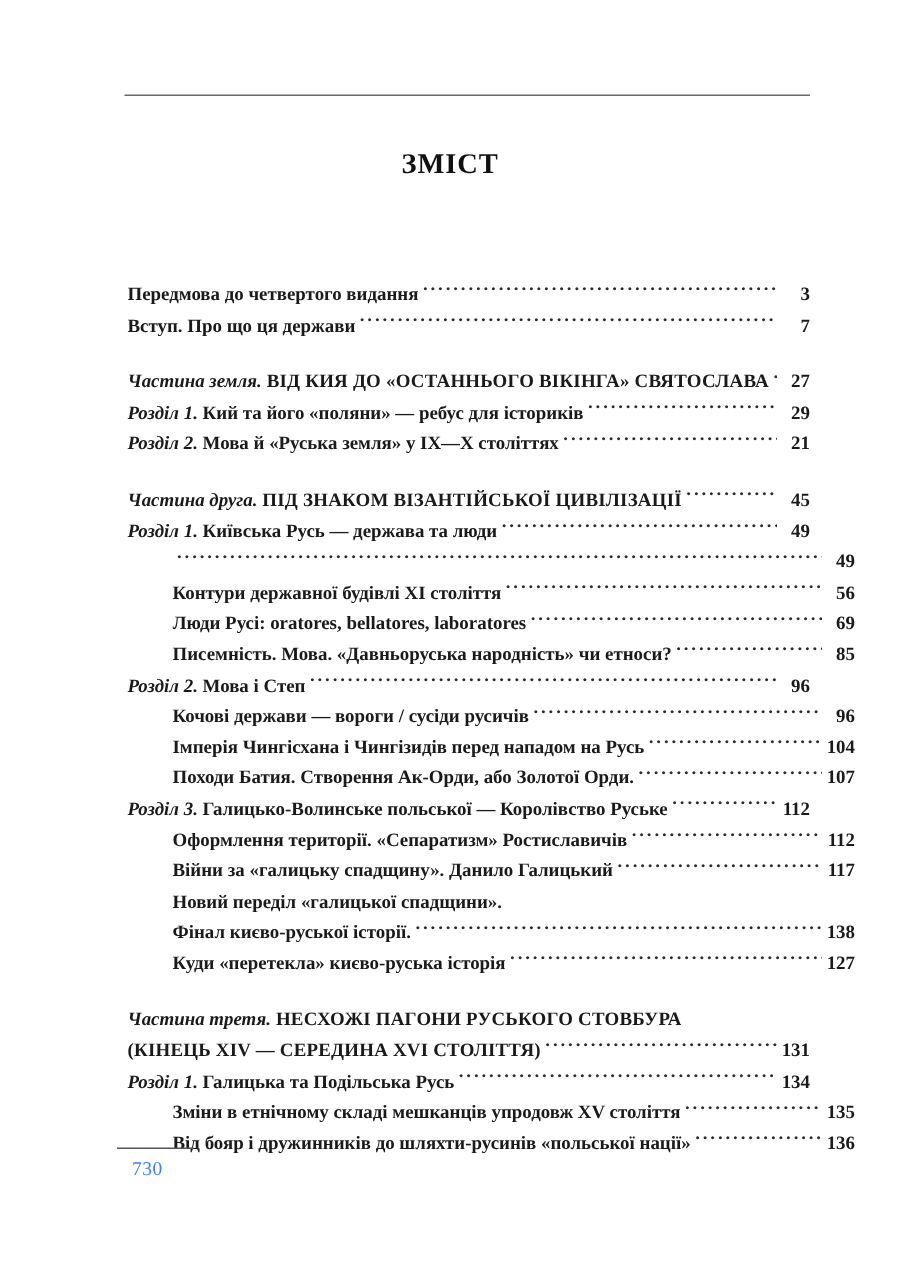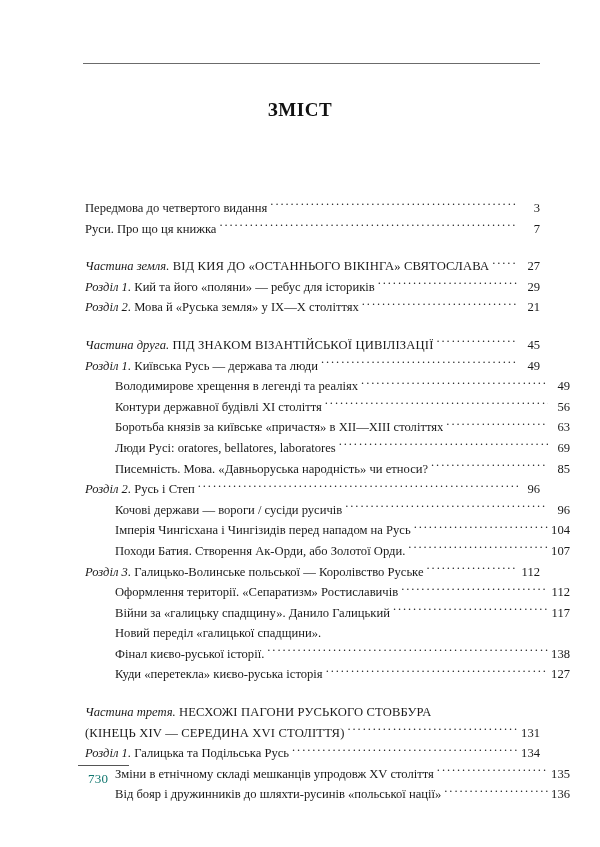--- a/index.html
+++ b/index.html
@@ -40,22 +40,23 @@
     font-size: 19px;
     font-weight: bold;
     letter-spacing: 0.6px;
     color: #111111;
   }
 
   
   .toc {
     position: absolute;
     left: 85px;
-    top: 198px;
+    top: 186px;
     width: 455px;
+    font-weight: bold;
   }
 
   .toc-block { margin: 0; padding: 0; }
 
   .entry {
     display: flex;
     align-items: baseline;
     width: 100%;
     font-size: 12.6px;
     line-height: 20.6px;
@@ -109,42 +110,42 @@
     top: 765px;
     width: 51px;
     height: 1px;
     background: #555555;
   }
   .folio {
     position: absolute;
     left: 88px;
     top: 771px;
     font-size: 13px;
-    color: #0f766e;
+    color: #3b82f6;
     letter-spacing: 0.3px;
   }
 </style>
 </head>
 <body>
 
 <div class="page">
 
   <div class="top-rule"></div>
 
   <div class="doc-title">ЗМІСТ</div>
 
   <div class="toc" id="toc-root">
       <div class="toc-block">
         <div class="entry">
           <span class="entry-text"><span class="title">Передмова до четвертого видання</span></span>
           <span class="leader"></span>
           <span class="page-num">3</span>
         </div>
         <div class="entry">
-          <span class="entry-text"><span class="title">Руси. Про що ця книжка</span></span>
+          <span class="entry-text"><span class="title">Вступ. Про що ця держави</span></span>
           <span class="leader"></span>
           <span class="page-num">7</span>
         </div>
       </div>
       <div style="height: 17px;"></div>
       <div class="toc-block">
         <div class="entry caps">
           <span class="entry-text"><span class="pre">Частина земля.</span><span class="title"> ВІД КИЯ ДО «ОСТАННЬОГО ВІКІНГА» СВЯТОСЛАВА</span></span>
           <span class="leader"></span>
           <span class="page-num">27</span>
@@ -166,46 +167,40 @@
           <span class="entry-text"><span class="pre">Частина друга.</span><span class="title"> ПІД ЗНАКОМ ВІЗАНТІЙСЬКОЇ ЦИВІЛІЗАЦІЇ</span></span>
           <span class="leader"></span>
           <span class="page-num">45</span>
         </div>
         <div class="entry">
           <span class="entry-text"><span class="pre">Розділ 1.</span><span class="title"> Київська Русь — держава та люди</span></span>
           <span class="leader"></span>
           <span class="page-num">49</span>
         </div>
         <div class="entry lvl-sub">
-          <span class="entry-text"><span class="title">Володимирове хрещення в легенді та реаліях</span></span>
           <span class="leader"></span>
           <span class="page-num">49</span>
         </div>
         <div class="entry lvl-sub">
           <span class="entry-text"><span class="title">Контури державної будівлі XI століття</span></span>
           <span class="leader"></span>
           <span class="page-num">56</span>
         </div>
         <div class="entry lvl-sub">
-          <span class="entry-text"><span class="title">Боротьба князів за київське «причастя» в XII—XIII століттях</span></span>
-          <span class="leader"></span>
-          <span class="page-num">63</span>
-        </div>
-        <div class="entry lvl-sub">
           <span class="entry-text"><span class="title">Люди Русі: oratores, bellatores, laboratores</span></span>
           <span class="leader"></span>
           <span class="page-num">69</span>
         </div>
         <div class="entry lvl-sub">
           <span class="entry-text"><span class="title">Писемність. Мова. «Давньоруська народність» чи етноси?</span></span>
           <span class="leader"></span>
           <span class="page-num">85</span>
         </div>
         <div class="entry">
-          <span class="entry-text"><span class="pre">Розділ 2.</span><span class="title"> Русь і Степ</span></span>
+          <span class="entry-text"><span class="pre">Розділ 2.</span><span class="title"> Мова і Степ</span></span>
           <span class="leader"></span>
           <span class="page-num">96</span>
         </div>
         <div class="entry lvl-sub">
           <span class="entry-text"><span class="title">Кочові держави — вороги / сусіди русичів</span></span>
           <span class="leader"></span>
           <span class="page-num">96</span>
         </div>
         <div class="entry lvl-sub">
           <span class="entry-text"><span class="title">Імперія Чингісхана і Чингізидів перед нападом на Русь</span></span>

